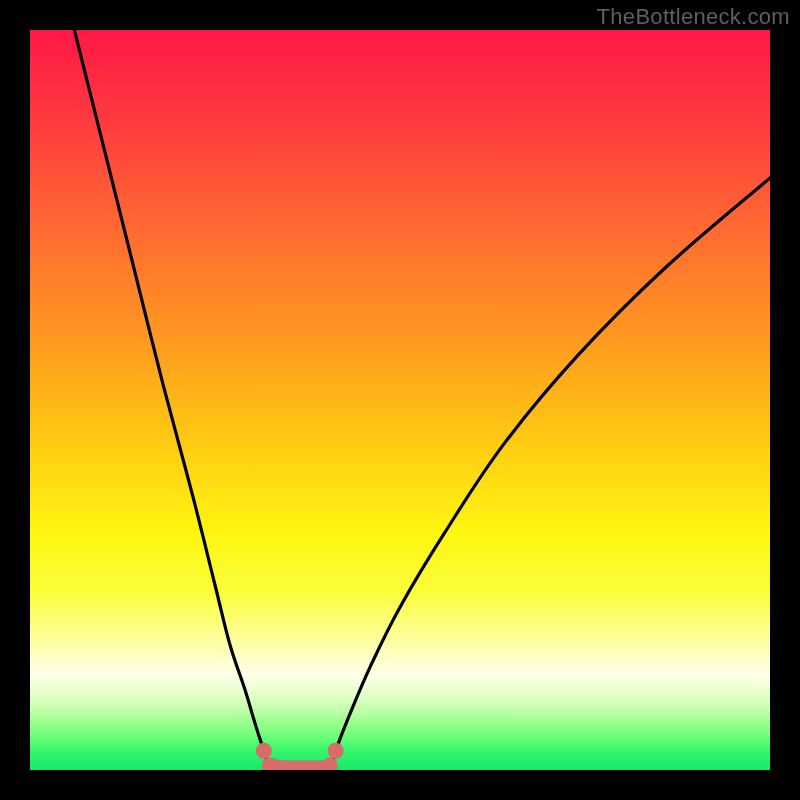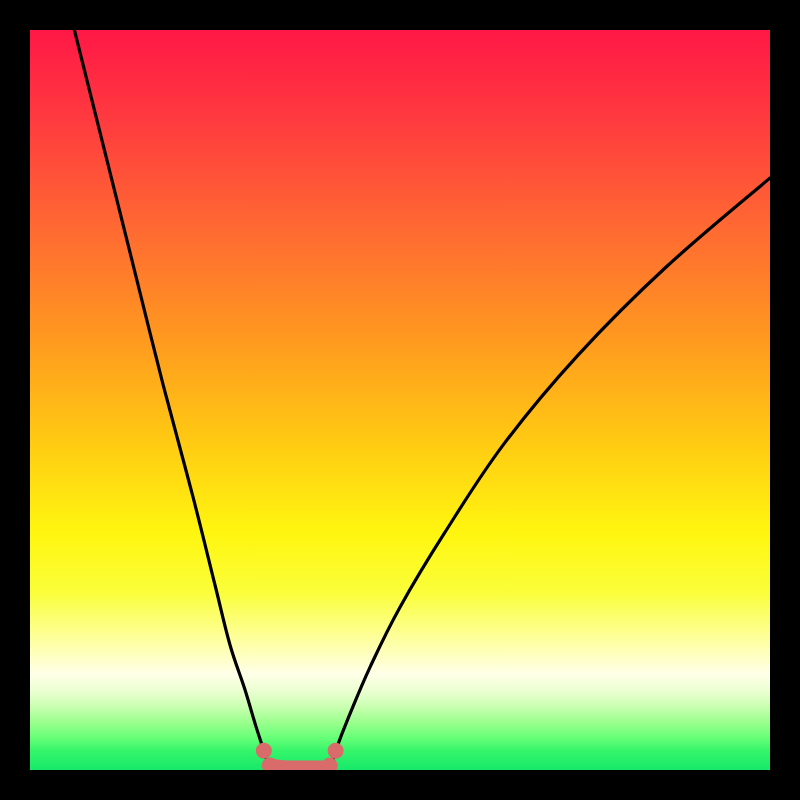--- a/index.html
+++ b/index.html
@@ -50,20 +50,21 @@
     position: absolute;
     inset: 0;
     z-index: 6;
   }
 </style>
 </head>
 <body>
 
 <div class="frame">
 
+  <div class="watermark">TheBottleneck.com</div>
 
   <div class="plot-area">
 
     <svg class="gradient" viewBox="0 0 740 740" preserveAspectRatio="none" width="740" height="740">
       <defs>
         <linearGradient id="bg-grad" x1="0" y1="0" x2="0" y2="1">
             <stop offset="0%" stop-color="#ff1846"></stop>
             <stop offset="12%" stop-color="#ff3a3f"></stop>
             <stop offset="27%" stop-color="#ff6a32"></stop>
             <stop offset="42%" stop-color="#ff9a1f"></stop>

